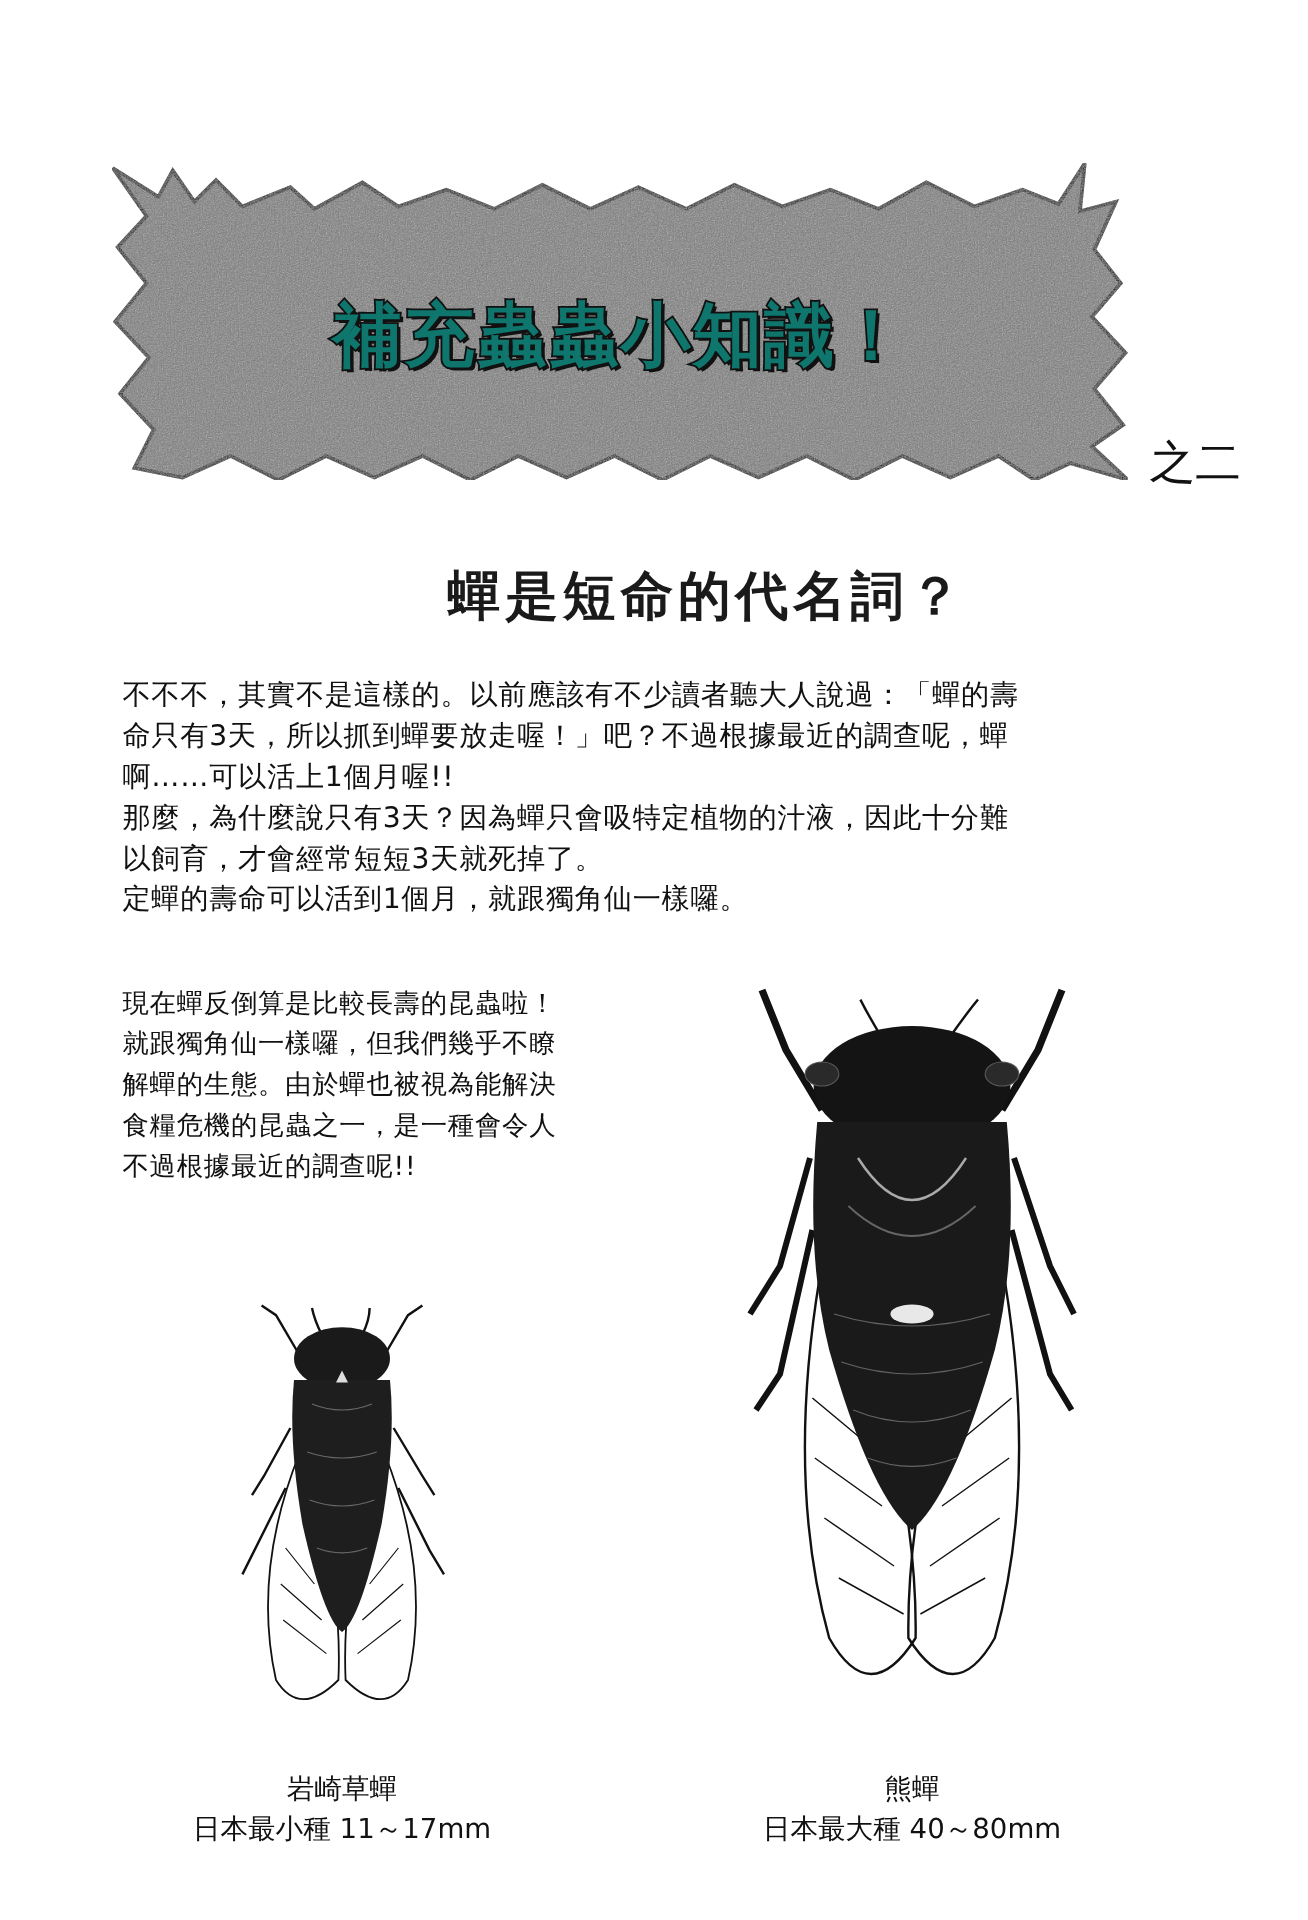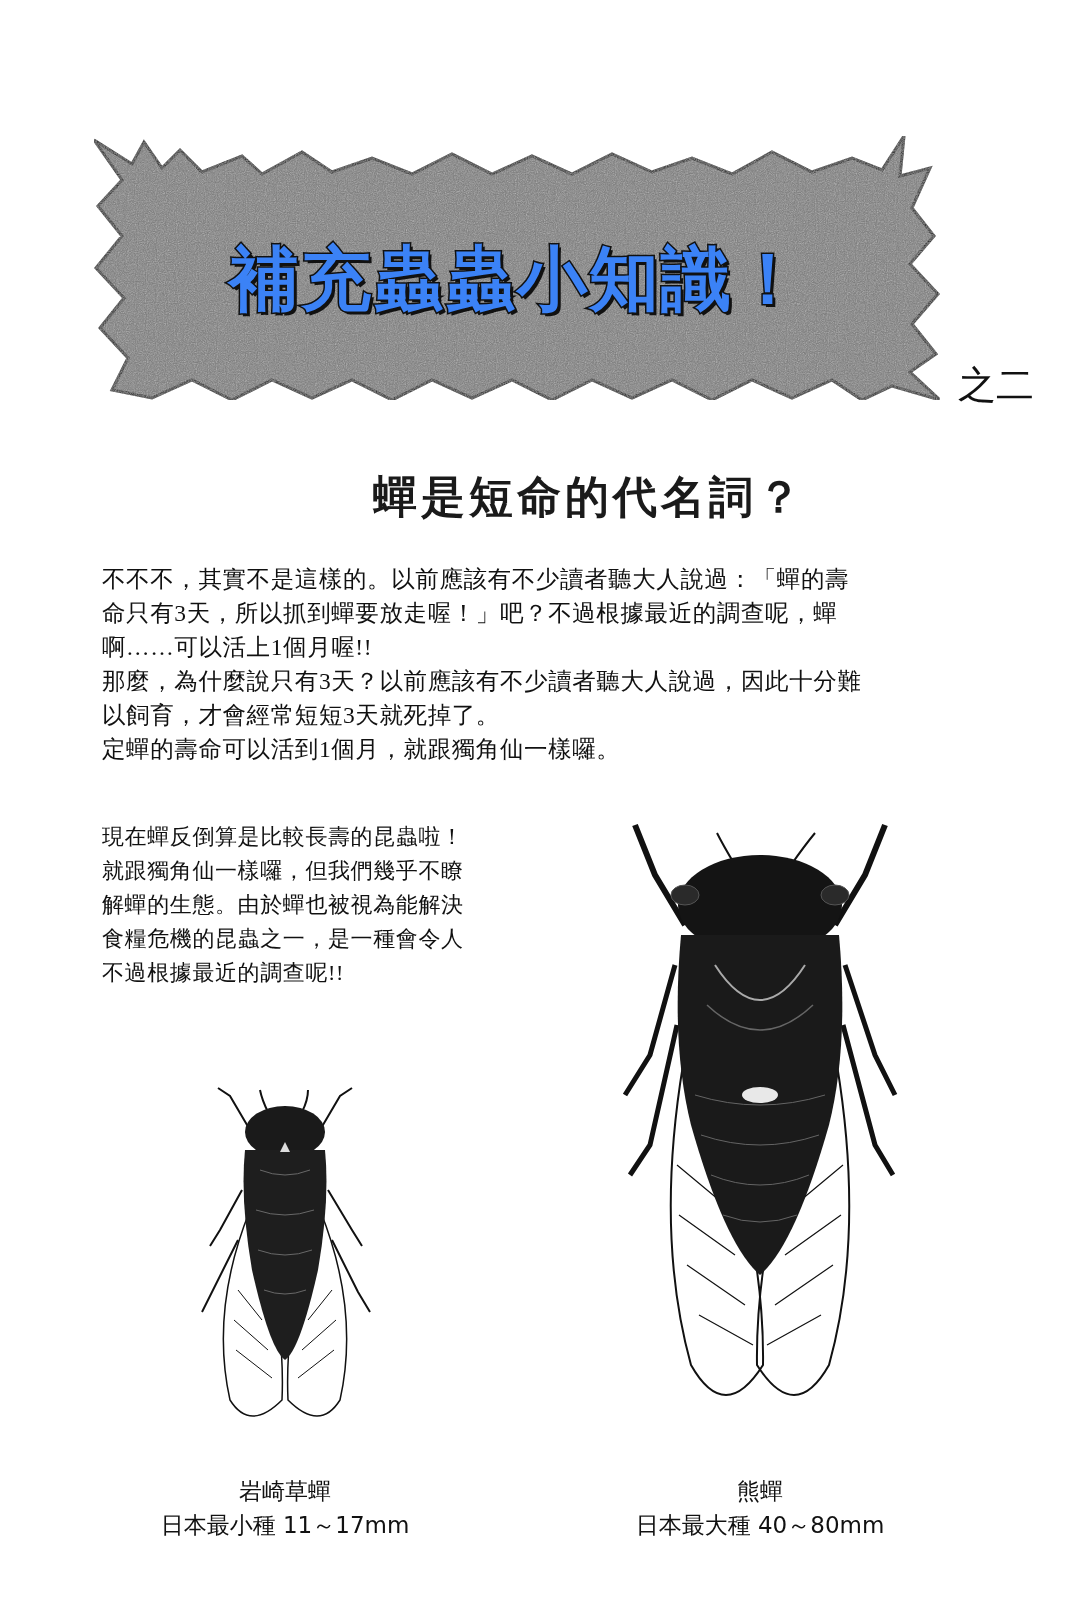--- a/index.html
+++ b/index.html
@@ -2,29 +2,29 @@
 <html><head>
 <meta charset="utf-8">
 <style>
   html, body { margin: 0; padding: 0; background: #ffffff; }
   body { width: 1090px; height: 1600px; position: relative; overflow: hidden;
          font-family: "DejaVu Sans", sans-serif; color: #111; }
   .banner { position: absolute; left: 92px; top: 128px; width: 850px; height: 280px; }
   .banner svg { position: absolute; left: 0; top: 0; }
   .banner-title { position: absolute; left: 0; top: 0; width: 850px; height: 280px;
     display: flex; align-items: center; justify-content: center;
-    font-family: "DejaVu Sans", sans-serif; font-weight: bold; font-size: 70px;
-    letter-spacing: 2px; color: #3b82f6;
+    font-family: "DejaVu Sans", sans-serif; font-weight: bold; font-size: 58px;
+    letter-spacing: 2px; color: #0f766e;
     -webkit-text-stroke: 3px #111; paint-order: stroke fill;
     text-shadow: 3px 3px 0 #111; padding-top: 24px; box-sizing: border-box; }
   .banner-sub { position: absolute; left: 958px; top: 360px; font-size: 38px; color: #111; }
   .heading { position: absolute; left: 0; width: 1090px; top: 468px; text-align: center;
     font-size: 44px; font-weight: bold; letter-spacing: 4px; color: #1a1a1a; padding-left: 44px; }
   .para { position: absolute; left: 102px; width: 850px; font-size: 23.5px; line-height: 34px;
-    letter-spacing: 0.6px; color: #111; font-family: Liberation Serif, serif; }
+    letter-spacing: 0.6px; color: #111; }
   .para p { margin: 0; }
   .p1 { top: 562px; }
   .p2 { top: 820px; width: 440px; line-height: 34px; font-size: 22px; }
   .cicada { position: absolute; }
   .caption { position: absolute; text-align: center; font-size: 23px; line-height: 34px; color: #111; }
   .caption .name { display: block; }
   .caption .size { display: block; }
 </style>
 </head>
 <body>
@@ -50,21 +50,21 @@
   <div class="banner-title">補充蟲蟲小知識！</div>
 </div>
 <div class="banner-sub">之二</div>
 
 <div class="heading">蟬是短命的代名詞？</div>
 
 <div class="para p1">
   <p>不不不，其實不是這樣的。以前應該有不少讀者聽大人說過：「蟬的壽</p>
   <p>命只有3天，所以抓到蟬要放走喔！」吧？不過根據最近的調查呢，蟬</p>
   <p>啊……可以活上1個月喔!!</p>
-  <p>那麼，為什麼說只有3天？以前應該有不少讀者聽大人說過，因此十分難</p>
+  <p>那麼，為什麼說只有3天？因為蟬只會吸特定植物的汁液，因此十分難</p>
   <p>以飼育，才會經常短短3天就死掉了。</p>
   <p>定蟬的壽命可以活到1個月，就跟獨角仙一樣囉。</p>
 </div>
 
 <div class="para p2">
   <p>現在蟬反倒算是比較長壽的昆蟲啦！</p>
   <p>就跟獨角仙一樣囉，但我們幾乎不瞭</p>
   <p>解蟬的生態。由於蟬也被視為能解決</p>
   <p>食糧危機的昆蟲之一，是一種會令人</p>
   <p>不過根據最近的調查呢!!</p>

